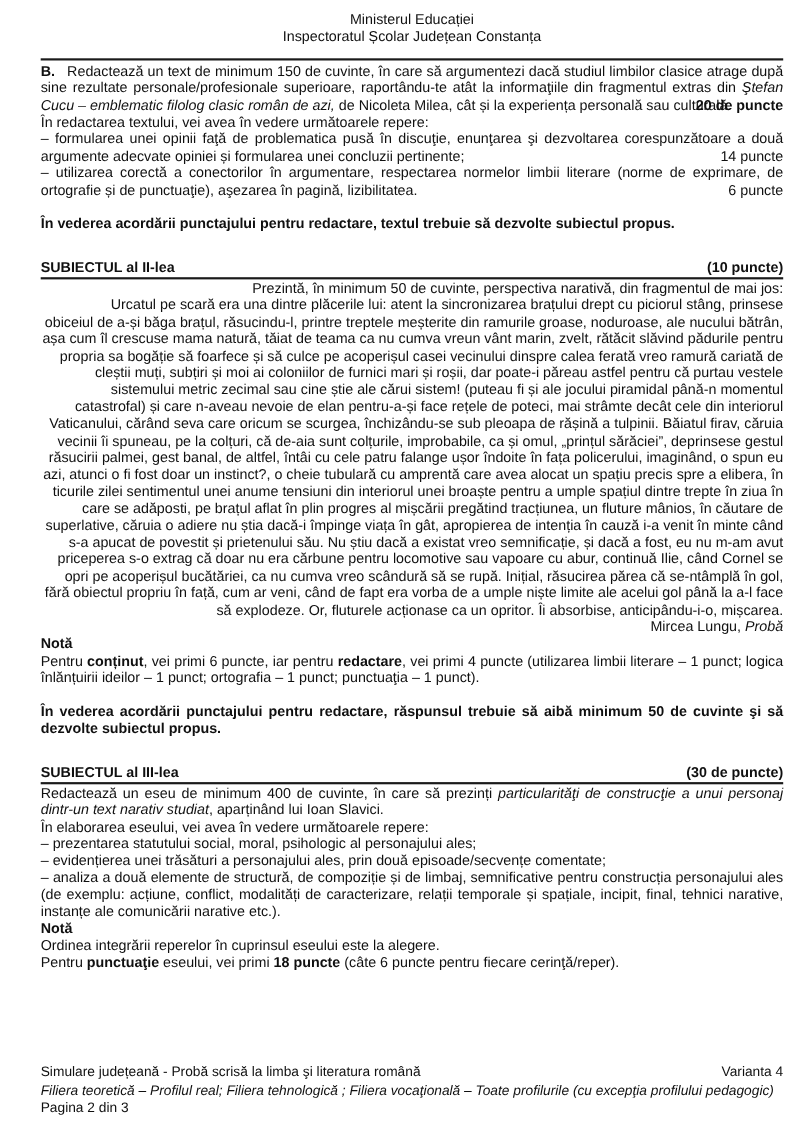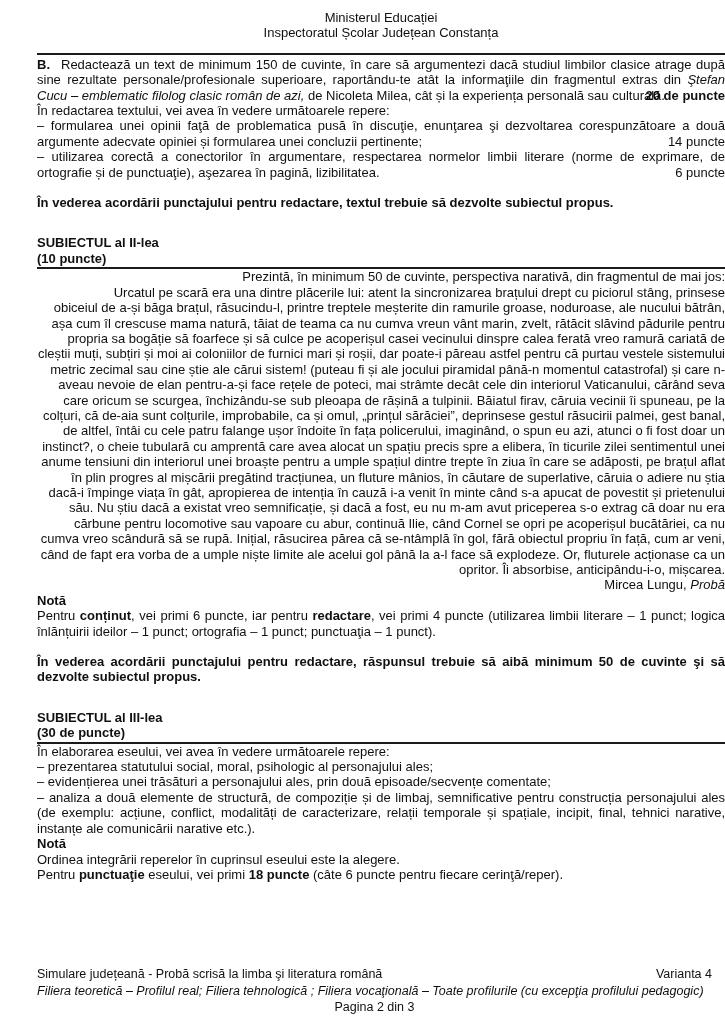--- a/index.html
+++ b/index.html
@@ -3,39 +3,39 @@
 <meta charset="utf-8">
 <style>
   html,body{margin:0;padding:0;}
   body{
     width:725px;height:1024px;background:#ffffff;color:#101010;
     font-family:"Liberation Sans","DejaVu Sans",sans-serif;
     font-size:13px;line-height:15.4px;
     -webkit-font-smoothing:antialiased;
   }
   .page{position:relative;width:725px;height:1024px;overflow:hidden;
-    padding:10px 0 0 37px;box-sizing:border-box;}
+    padding:10px 13px 0 37px;box-sizing:border-box;}
   .doc-header{text-align:center;margin-bottom:12px;}
   .rule{border:none;border-top:2px solid #1a1a1a;height:0;margin:0 0 2px 0;}
   p{margin:0;position:relative;}
   .just{text-align:justify;}
   .indent{text-indent:34px;text-align:right;}
   .b{font-weight:bold;}
   .tabsp{display:inline-block;width:11px;}
   .pts{position:absolute;right:0;bottom:0;font-weight:bold;}
   .pts-reg{position:absolute;right:0;bottom:0;}
   .bold-note{font-weight:bold;margin:15px 0;text-align:justify;}
   .sec-head{display:flex;justify-content:space-between;font-weight:bold;
-    border-bottom:2px solid #1a1a1a;padding-bottom:1px;margin-top:25px;flex-direction:column;}
+    border-bottom:2px solid #1a1a1a;padding-bottom:1px;margin-top:25px;}
   .attribution{text-align:right;}
   footer{position:absolute;left:37px;right:13px;top:947px;
     font-size:12.5px;line-height:16.5px;}
   .footer-row{display:flex;justify-content:space-between;margin-top:19px;}
   .footer-italic{font-style:italic;}
-  .footer-center{text-align:center;}
+  .footer-center{text-align:left;}
 </style>
 </head>
 <body>
 
 <div class="page">
 
   <div class="doc-header">
     <div>Ministerul Educației</div>
     <div>Inspectoratul Școlar Județean Constanța</div>
   </div>
@@ -67,20 +67,21 @@
 
   <p class="just"><span>Pentru </span><b>conținut</b><span>, vei primi 6 puncte, iar pentru </span><b>redactare</b><span>, vei primi 4 puncte (utilizarea limbii literare – 1 punct; logica înlănțuirii ideilor – 1 punct; ortografia – 1 punct; punctuaţia – 1 punct).</span></p>
 
   <p class="bold-note">În vederea acordării punctajului pentru redactare, răspunsul trebuie să aibă minimum 50 de cuvinte şi să dezvolte subiectul propus.</p>
 
   <div class="sec-head">
     <span>SUBIECTUL al III-lea</span>
     <span>(30 de puncte)</span>
   </div>
 
+  <p class="just"><span>Redactează un eseu de minimum 400 de cuvinte, în care să prezinți </span><i>particularităţi de construcţie a unui personaj dintr-un text narativ studiat</i><span>, aparținând lui Ioan Slavici.</span></p>
 
   <p class="just">În elaborarea eseului, vei avea în vedere următoarele repere:</p>
 
   <p class="just">– prezentarea statutului social, moral, psihologic al personajului ales;</p>
   <p class="just">– evidențierea unei trăsături a personajului ales, prin două episoade/secvențe comentate;</p>
   <p class="just">– analiza a două elemente de structură, de compoziție și de limbaj, semnificative pentru construcția personajului ales (de exemplu: acțiune, conflict, modalități de caracterizare, relații temporale și spațiale, incipit, final, tehnici narative, instanțe ale comunicării narative etc.).</p>
 
   <p class="b">Notă</p>
   <p class="just">Ordinea integrării reperelor în cuprinsul eseului este la alegere.</p>
   <p class="just"><span>Pentru </span><b>punctuaţie</b><span> eseului, vei primi </span><b>18 puncte</b><span> (câte 6 puncte pentru fiecare cerinţă/reper).</span></p>

